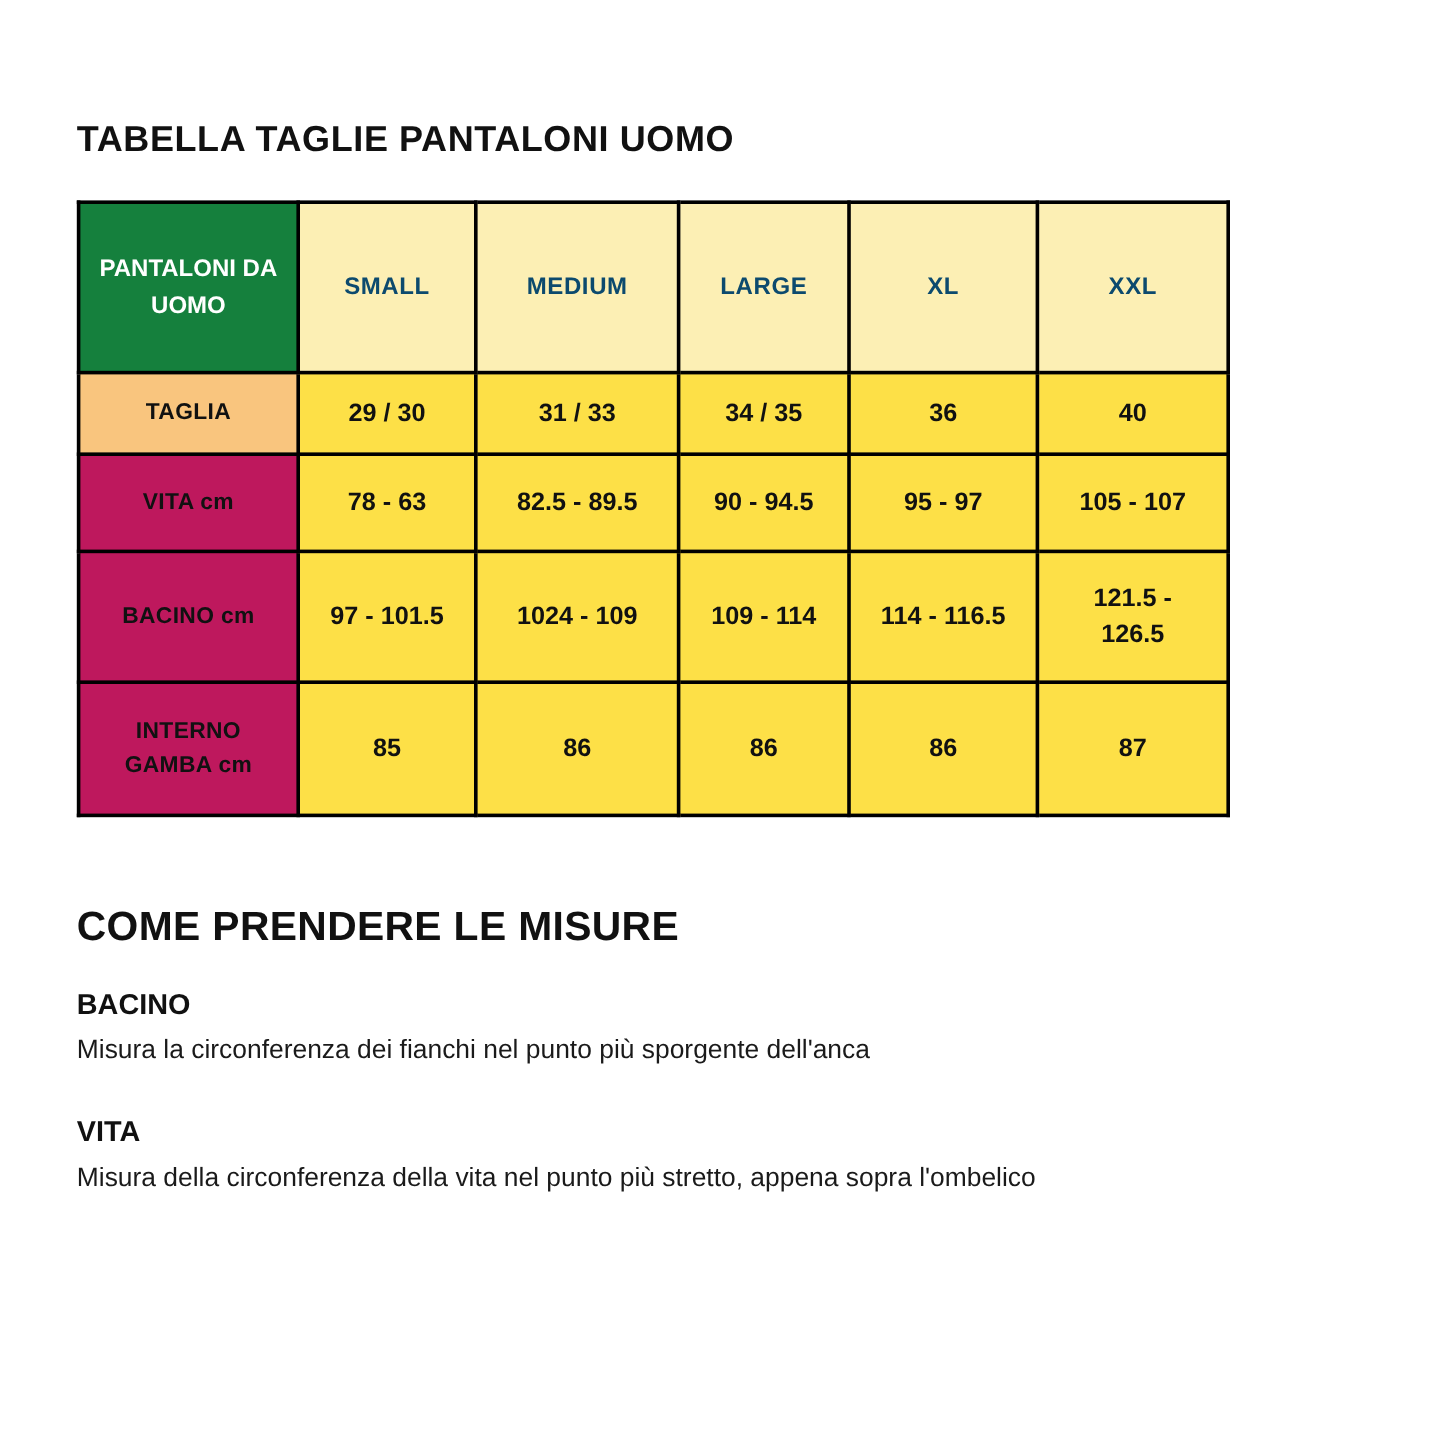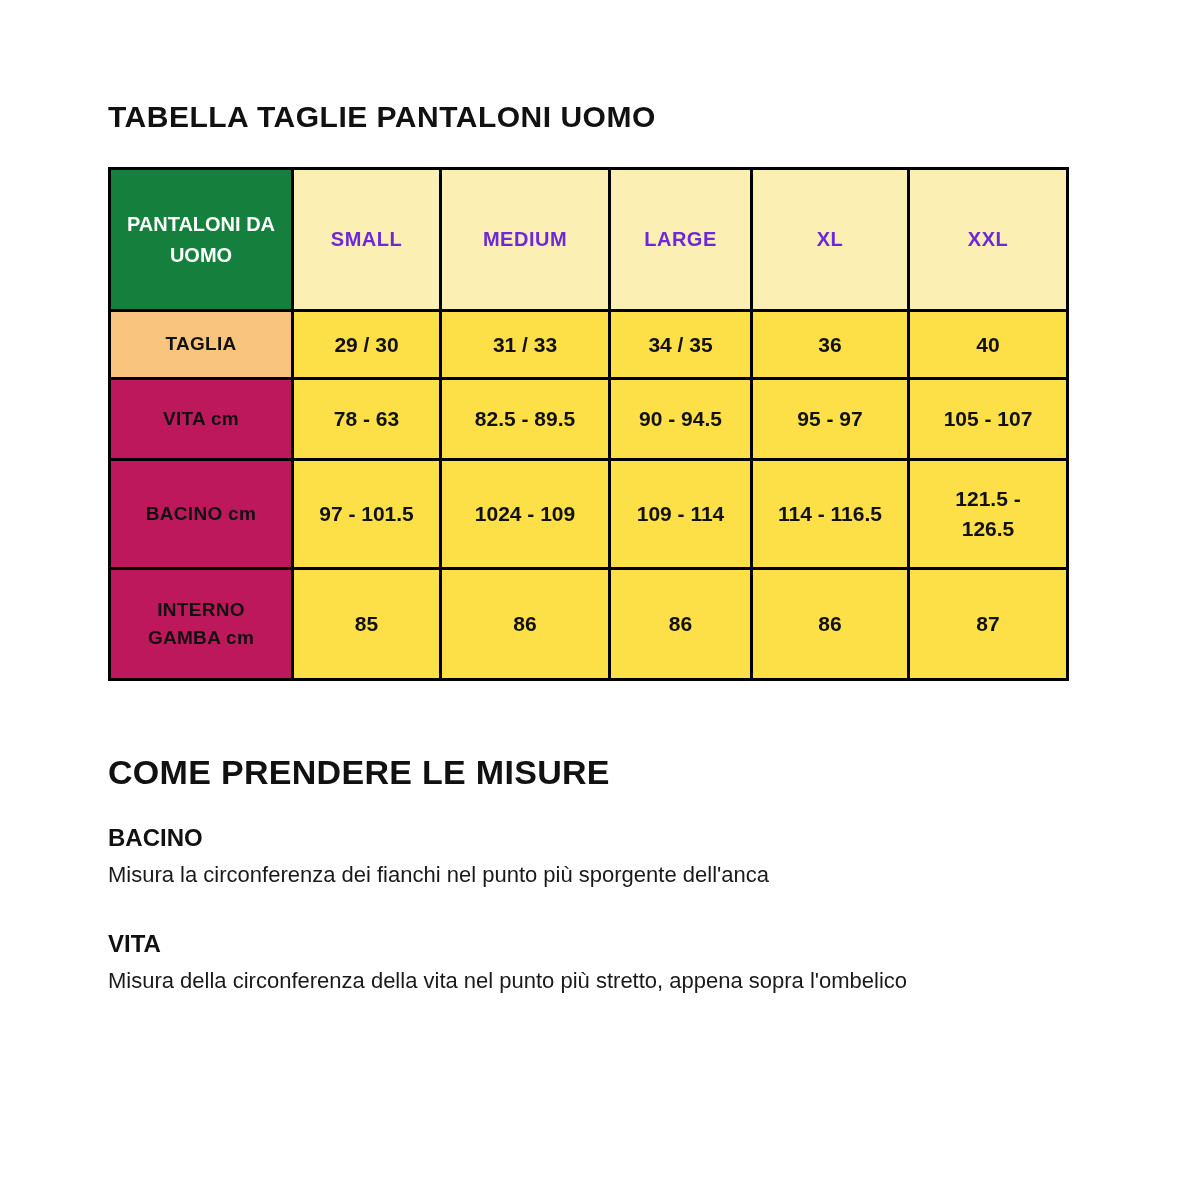--- a/index.html
+++ b/index.html
@@ -6,21 +6,21 @@
   html, body {
     width: 1200px;
     background: #ffffff;
     font-family: "Liberation Sans", sans-serif;
     color: #111111;
   }
   .page {
     width: 1200px;
     height: 1200px;
     background: #ffffff;
-    padding: 100px 120px 0 108px;
+    padding: 100px 120px 0 64px;
     overflow: hidden;
   }
   .main-title {
     font-size: 30px;
     font-weight: bold;
     letter-spacing: 0.5px;
     color: #111111;
     margin-bottom: 33px;
   }
   table.size-table {
@@ -37,21 +37,21 @@
   }
   .corner-cell {
     background: #15803d;
     color: #ffffff;
     font-size: 20px;
     line-height: 1.55;
     padding: 2px 20px;
   }
   .col-head {
     background: #fcefb4;
-    color: #6d28d9;
+    color: #0c4a6e;
     font-size: 20px;
     letter-spacing: 0.5px;
   }
   .row-head {
     font-size: 19px;
     color: #111111;
     letter-spacing: 0.3px;
     line-height: 1.5;
   }
   .row-head.taglia { background: #f9c57e; }

